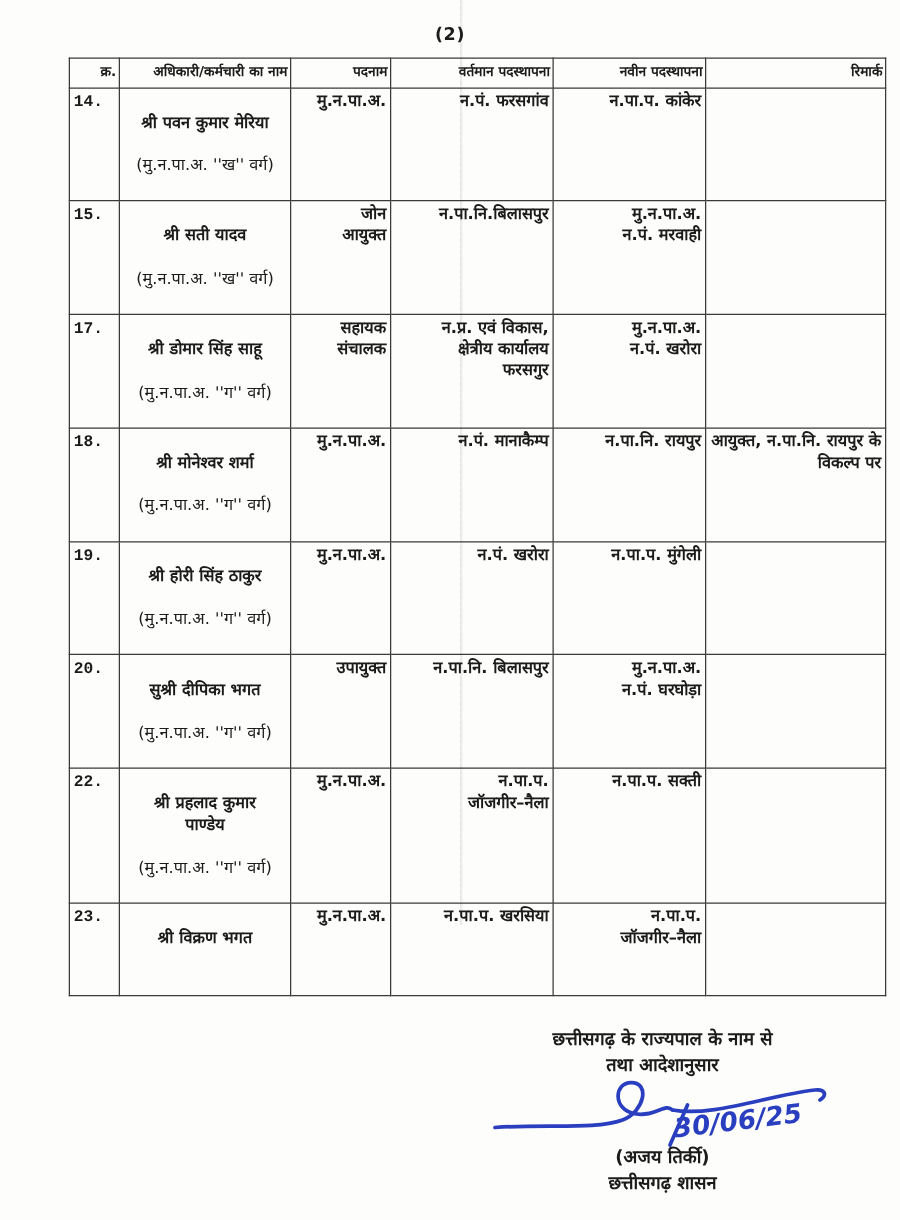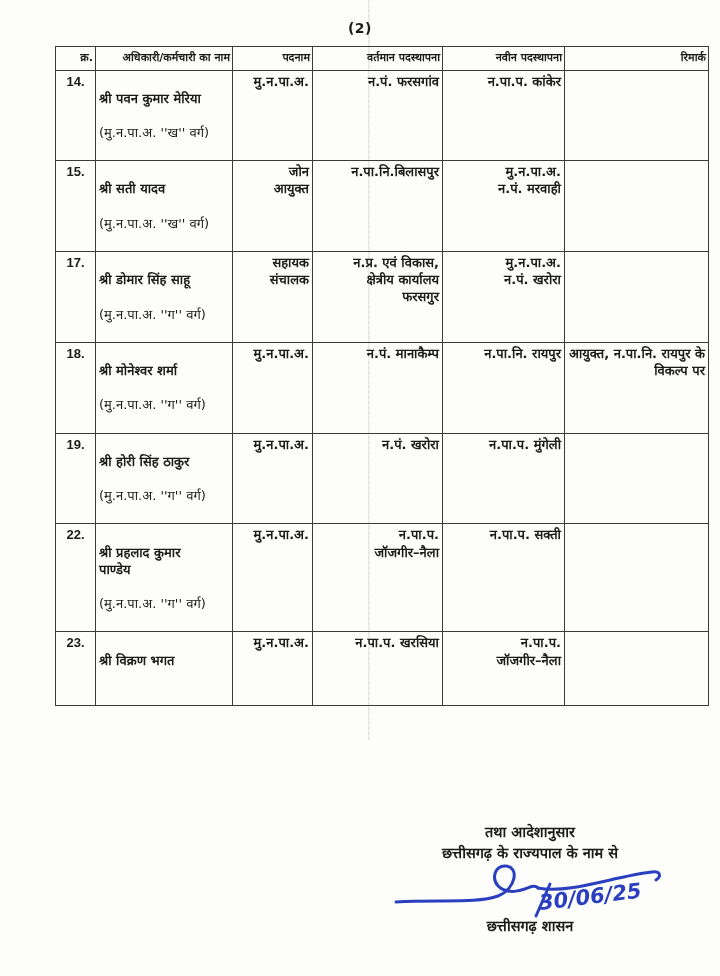--- a/index.html
+++ b/index.html
@@ -55,22 +55,22 @@
     text-align: right;
     vertical-align: middle;
     padding: 4px 2px;
   }
   tr.colnum-row th {
     font-size: 12px;
     font-weight: 700;
     padding: 2px;
     font-family: "DejaVu Sans", sans-serif;
   }
-  td.sn { text-align: center; padding-left: 6px; font-family: Liberation Sans, sans-serif; font-weight: 700; margin-top: 10px; }
-  td.name-cell { text-align: left; margin-top: 16px; }
+  td.sn { text-align: left; padding-left: 6px; font-family: Liberation Mono, monospace; font-weight: 700; margin-top: 10px; }
+  td.name-cell { text-align: center; margin-top: 16px; }
   .officer-name { font-weight: 700; }
   .officer-grade { font-weight: 400; }
   td.designation, td.current, td.new-posting, td.remark { text-align: right; }
   .signature-block {
     position: absolute;
     left: 365px;
     top: 822px;
     width: 330px;
     text-align: center;
     font-size: 14.5px;
@@ -167,20 +167,32 @@
       <td class="name-cell">
         <div class="officer-name">श्री होरी सिंह ठाकुर</div>
         <div class="officer-grade">(मु.न.पा.अ. ''ग'' वर्ग)</div>
       </td>
       <td class="designation">मु.न.पा.अ.</td>
       <td class="current">न.पं. खरोरा</td>
       <td class="new-posting">न.पा.प. मुंगेली</td>
       <td class="remark"></td>
     </tr>
         <tr>
+      <td class="sn">20.</td>
+      <td class="name-cell">
+        <div class="officer-name">सुश्री दीपिका भगत</div>
+        <div class="officer-grade">(मु.न.पा.अ. ''ग'' वर्ग)</div>
+      </td>
+      <td class="designation">उपायुक्त</td>
+      <td class="current">न.पा.नि. बिलासपुर</td>
+      <td class="new-posting">मु.न.पा.अ.
+न.पं. घरघोड़ा</td>
+      <td class="remark"></td>
+    </tr>
+        <tr>
       <td class="sn">22.</td>
       <td class="name-cell">
         <div class="officer-name">श्री प्रहलाद कुमार
 पाण्डेय</div>
         <div class="officer-grade">(मु.न.पा.अ. ''ग'' वर्ग)</div>
       </td>
       <td class="designation">मु.न.पा.अ.</td>
       <td class="current">न.पा.प.
 जॉजगीर–नैला</td>
       <td class="new-posting">न.पा.प. सक्ती</td>
@@ -195,27 +207,28 @@
       <td class="designation">मु.न.पा.अ.</td>
       <td class="current">न.पा.प. खरसिया</td>
       <td class="new-posting">न.पा.प.
 जॉजगीर–नैला</td>
       <td class="remark"></td>
     </tr>
       </tbody>
   </table>
 
   <div class="signature-block">
+    <div>छत्तीसगढ़ के राज्यपाल के नाम से</div>
     <div>तथा आदेशानुसार</div>
-    <div>छत्तीसगढ़ के राज्यपाल के नाम से</div>
     <svg class="sig-svg" width="280" height="66" viewBox="0 0 280 66">
       <g fill="none" stroke="#2a3fbf" stroke-width="3" stroke-linecap="round">
         <path d="M6 44 C 48 41, 86 46, 108 38 C 126 31, 130 8, 115 8 C 101 8, 100 30, 118 33 C 134 36, 142 24, 148 30"></path>
         <path d="M148 30 C 180 36, 225 18, 262 14 C 270 13, 272 18, 266 22"></path>
         <path d="M160 26 L 146 58"></path>
       </g>
       <text x="150" y="52" transform="rotate(-7 150 52)" font-family="DejaVu Sans, sans-serif" font-style="italic" font-weight="700" font-size="21" fill="#2a3fbf">30/06/25</text>
     </svg>
+    <div class="sig-name">(अजय तिर्की)</div>
     <div>छत्तीसगढ़ शासन</div>
 
   </div>
 
 </div>
 
 </body></html>

